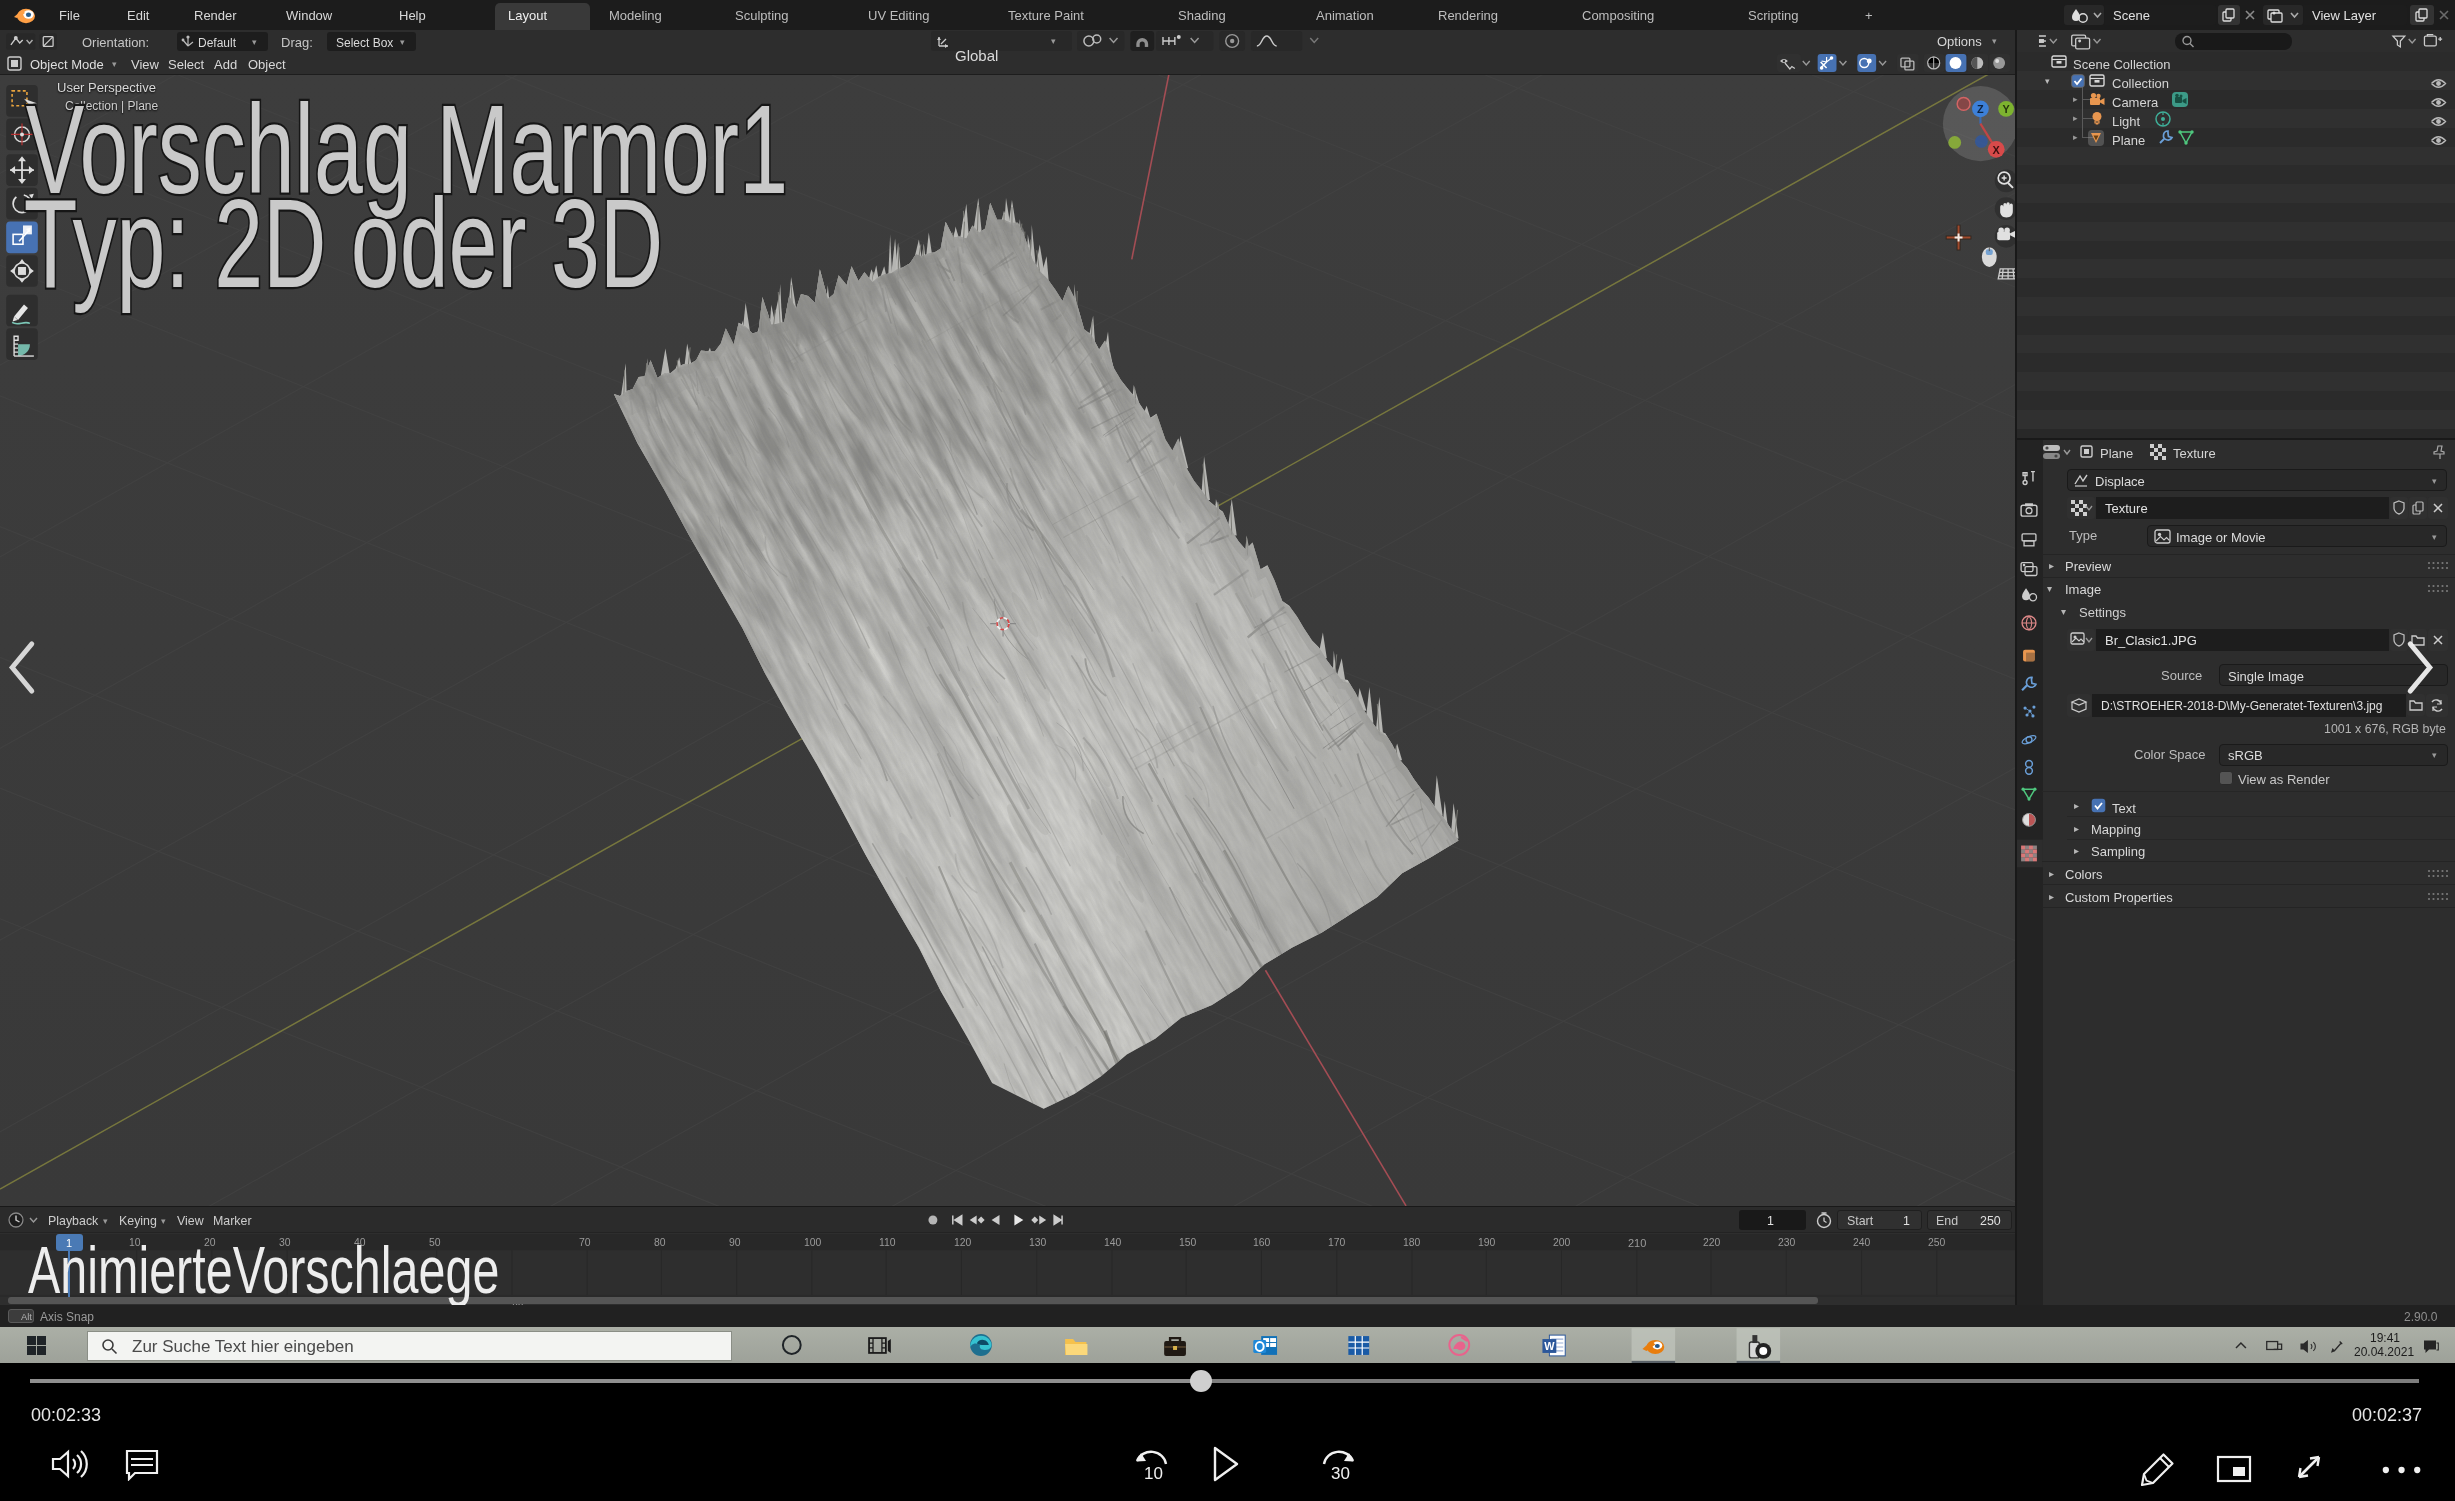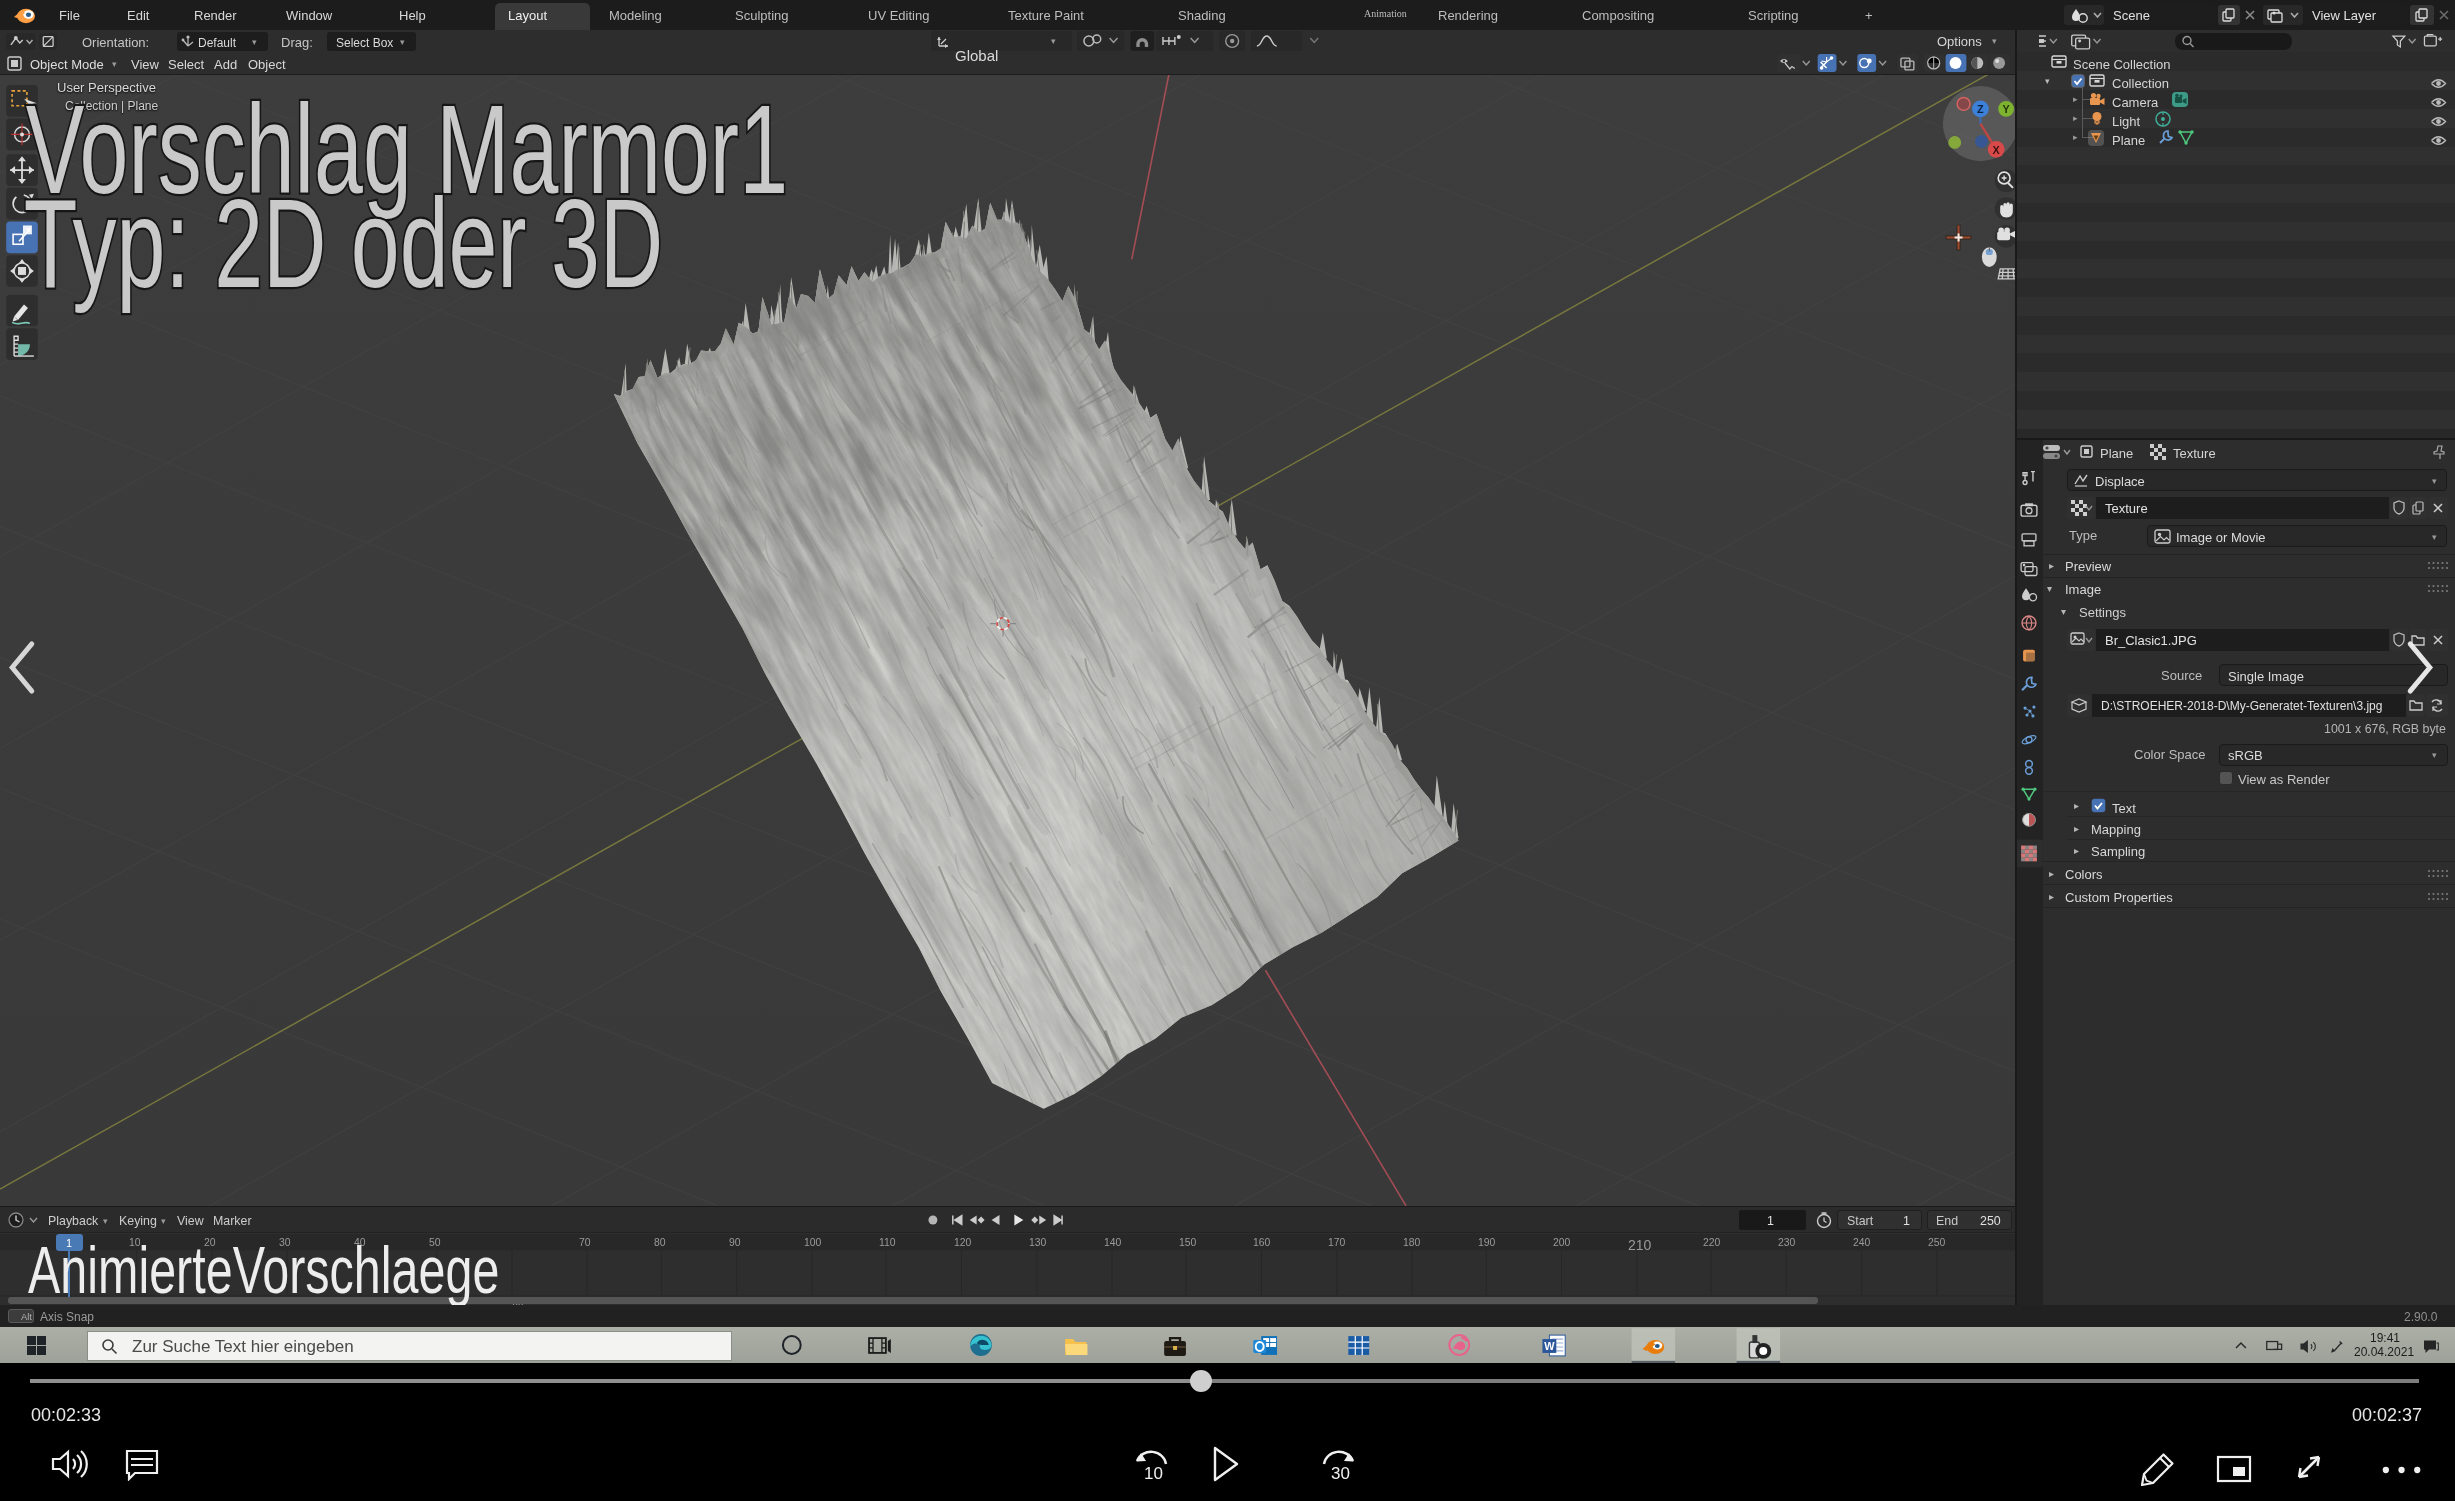--- a/index.html
+++ b/index.html
@@ -19,21 +19,21 @@
 <div class="t" style="left:194px;top:9px;font-size:13px;color:#d8d8d8;">Render</div>
 <div class="t" style="left:286px;top:9px;font-size:13px;color:#d8d8d8;">Window</div>
 <div class="t" style="left:399px;top:9px;font-size:13px;color:#d8d8d8;">Help</div>
 <div class="ab" style="left:495px;top:3px;width:95px;height:27px;background:#393939;border-radius:5px 5px 0 0"></div>
 <div class="t" style="left:508px;top:9px;font-size:13px;color:#efefef;">Layout</div>
 <div class="t" style="left:609px;top:9px;font-size:13px;color:#bdbdbd;">Modeling</div>
 <div class="t" style="left:735px;top:9px;font-size:13px;color:#bdbdbd;text-align:right;">Sculpting</div>
 <div class="t" style="left:868px;top:9px;font-size:13px;color:#bdbdbd;">UV Editing</div>
 <div class="t" style="left:1008px;top:9px;font-size:13px;color:#bdbdbd;">Texture Paint</div>
 <div class="t" style="left:1178px;top:9px;font-size:13px;color:#bdbdbd;">Shading</div>
-<div class="t" style="left:1364px;top:9px;font-size:10px;color:#bdbdbd;font-family:Liberation Serif, serif;">Animation</div>
+<div class="t" style="left:1316px;top:9px;font-size:13px;color:#bdbdbd;">Animation</div>
 <div class="t" style="left:1438px;top:9px;font-size:13px;color:#bdbdbd;">Rendering</div>
 <div class="t" style="left:1582px;top:9px;font-size:13px;color:#bdbdbd;">Compositing</div>
 <div class="t" style="left:1748px;top:9px;font-size:13px;color:#bdbdbd;">Scripting</div>
 <div class="t" style="left:1865px;top:9px;font-size:13px;color:#bdbdbd;">+</div>
 <svg class="ab" style="left:2064px;top:5px" width="40" height="20" viewBox="0 0 40 20">
 <rect x="0" y="0" width="40" height="20" rx="3" fill="#282828"></rect>
 <path d="M12 4 C9 8 8 10 8 12 a4 4 0 0 0 8 0 C16 10 15 8 12 4 Z" fill="#ddd"></path>
 <circle cx="19" cy="13" r="4.2" fill="none" stroke="#ddd" stroke-width="1.4"></circle>
 <path d="M30 8 l3.5 4 l3.5 -4" stroke="#aaa" stroke-width="1.6" fill="none"></path>
   </svg>
@@ -1356,21 +1356,21 @@
 <div class="t" style="left:879px;top:1238px;font-size:10.4px;color:#9a9a9a;">110</div>
 <div class="t" style="left:954px;top:1238px;font-size:10.4px;color:#9a9a9a;">120</div>
 <div class="t" style="left:1029px;top:1238px;font-size:10.4px;color:#9a9a9a;">130</div>
 <div class="t" style="left:1104px;top:1238px;font-size:10.4px;color:#9a9a9a;">140</div>
 <div class="t" style="left:1179px;top:1238px;font-size:10.4px;color:#9a9a9a;">150</div>
 <div class="t" style="left:1253px;top:1238px;font-size:10.4px;color:#9a9a9a;">160</div>
 <div class="t" style="left:1328px;top:1238px;font-size:10.4px;color:#9a9a9a;">170</div>
 <div class="t" style="left:1403px;top:1238px;font-size:10.4px;color:#9a9a9a;">180</div>
 <div class="t" style="left:1478px;top:1238px;font-size:10.4px;color:#9a9a9a;">190</div>
 <div class="t" style="left:1553px;top:1238px;font-size:10.4px;color:#9a9a9a;">200</div>
-<div class="t" style="left:1628px;top:1238px;font-size:14px;color:#9a9a9a;">210</div>
+<div class="t" style="left:1628px;top:1238px;font-size:11px;color:#9a9a9a;">210</div>
 <div class="t" style="left:1703px;top:1238px;font-size:10.4px;color:#9a9a9a;">220</div>
 <div class="t" style="left:1778px;top:1238px;font-size:10.4px;color:#9a9a9a;">230</div>
 <div class="t" style="left:1853px;top:1238px;font-size:10.4px;color:#9a9a9a;">240</div>
 <div class="t" style="left:1928px;top:1238px;font-size:10.4px;color:#9a9a9a;">250</div>
 <svg class="ab" style="left:0;top:1250px" width="2015" height="47" viewBox="0 0 2035 47">
     <rect width="2035" height="47" fill="#2e2e2e"></rect>
     <line x1="138" y1="0" x2="138" y2="47" stroke="#272727" stroke-width="1"></line>
     <line x1="214" y1="0" x2="214" y2="47" stroke="#272727" stroke-width="1"></line>
     <line x1="290" y1="0" x2="290" y2="47" stroke="#272727" stroke-width="1"></line>
     <line x1="365" y1="0" x2="365" y2="47" stroke="#272727" stroke-width="1"></line>

